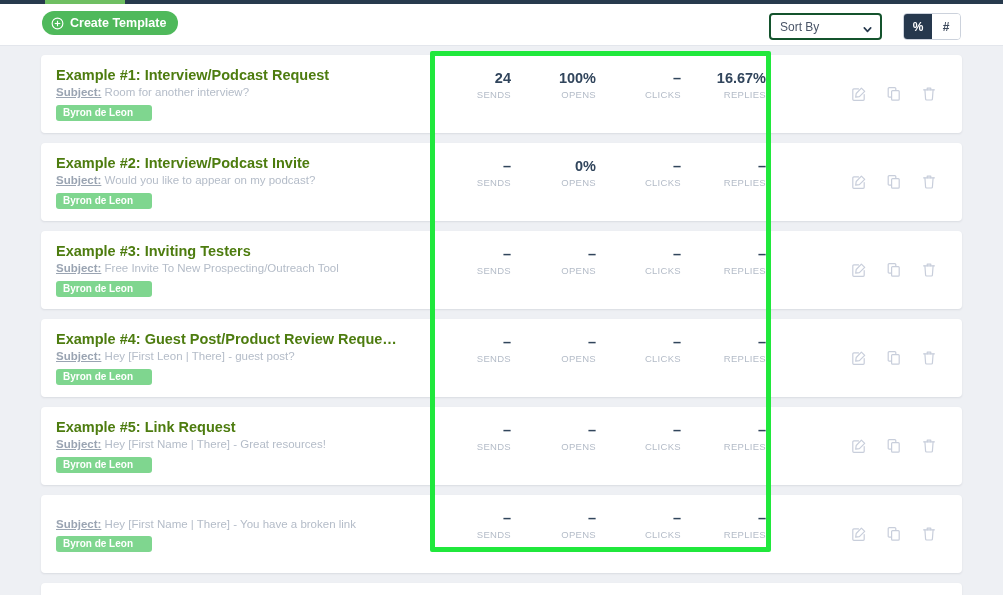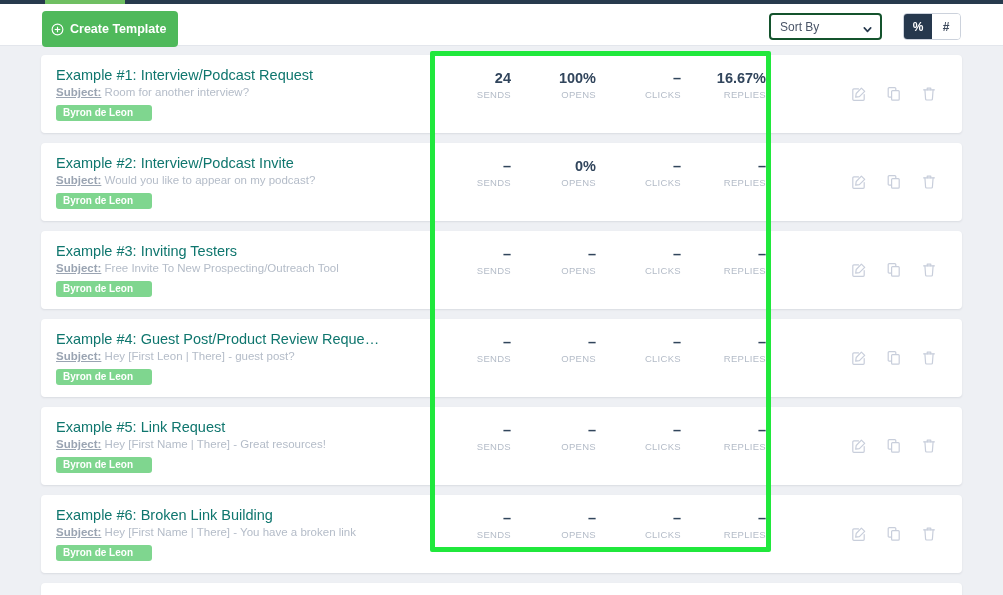--- a/index.html
+++ b/index.html
@@ -35,25 +35,25 @@
     width: 1003px;
     height: 42px;
     background: #ffffff;
     border-bottom: 1px solid #e3e6ec;
     z-index: 30;
   }
 
   #create-template-btn {
     position: absolute;
     left: 42px; top: 7px;
-    height: 36px;
+    height: 24px;
     padding: 0 12px 0 9px;
     background: #4fb95b;
     border: none;
-    border-radius: 4px;
+    border-radius: 12px;
     color: #ffffff;
     font-size: 12.5px;
     font-weight: bold;
     font-family: "Liberation Sans", sans-serif;
     display: flex;
     align-items: center;
     gap: 6px;
     cursor: pointer;
     line-height: 1;
   }
@@ -131,22 +131,22 @@
   }
   #list-area > .template-card:first-child { margin-top: 9px; }
 
   .card-info {
     width: 385px;
     padding-left: 15px;
     flex: 0 0 385px;
   }
   .card-title {
     font-size: 14.5px;
-    font-weight: normal;
-    color: #0f766e;
+    font-weight: bold;
+    color: #4d7c0f;
     line-height: 1.15;
     white-space: nowrap;
     overflow: hidden;
   }
   .card-subject {
     margin-top: 2px;
     font-size: 11.5px;
     color: #b4bcc8;
     line-height: 1.2;
     white-space: nowrap;
@@ -517,21 +517,20 @@
           <path d="M2.6 3.8h10.8"></path>
           <path d="M6.2 3.8V2.2h3.6v1.6"></path>
           <path d="M3.9 3.8l.7 9.3a1 1 0 0 0 1 .9h4.8a1 1 0 0 0 1-.9l.7-9.3"></path>
         </svg>
       </span>
     </div>
   </div>
 
   <div class="template-card">
     <div class="card-info">
-      <div class="card-title">Example #6: Broken Link Building</div>
       <div class="card-subject">
         <span class="subject-key">Subject:</span>
         <span>Hey [First Name | There] - You have a broken link</span>
       </div>
       <div class="owner-badge">Byron de Leon</div>
     </div>
     <div class="card-stats">
       <div class="stat">
         <div class="stat-value">–</div>
         <div class="stat-label">SENDS</div>

